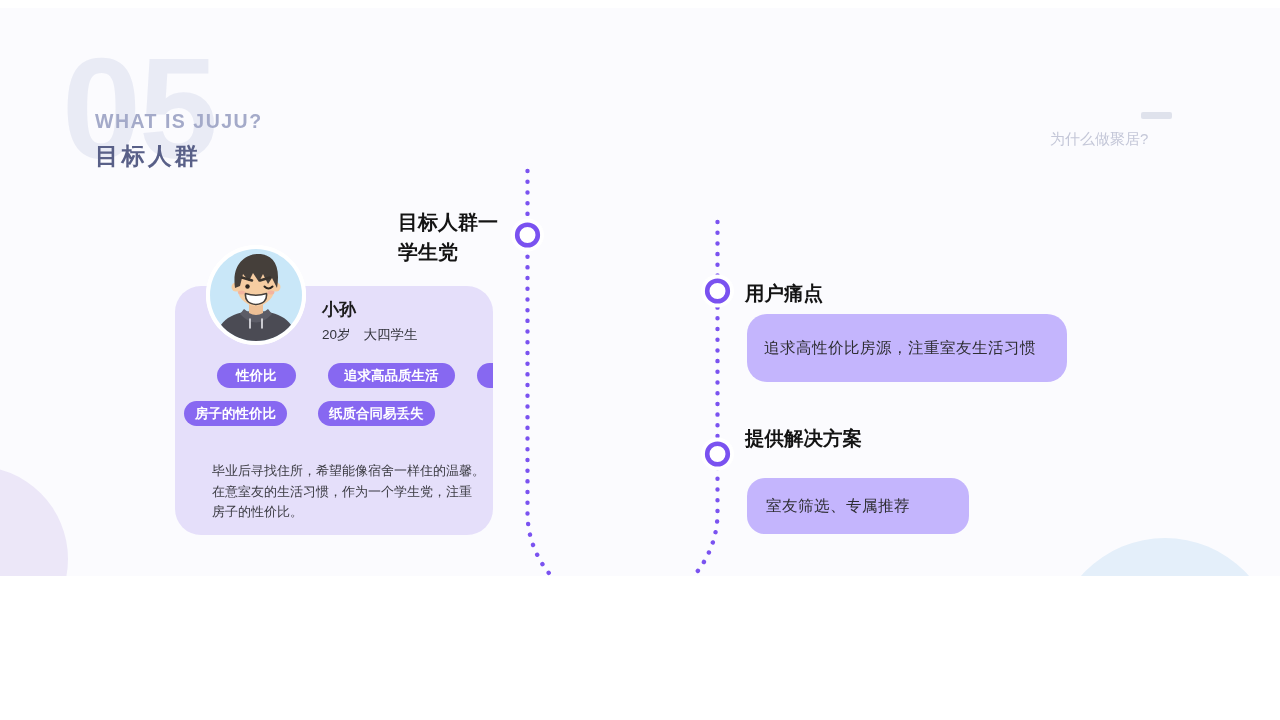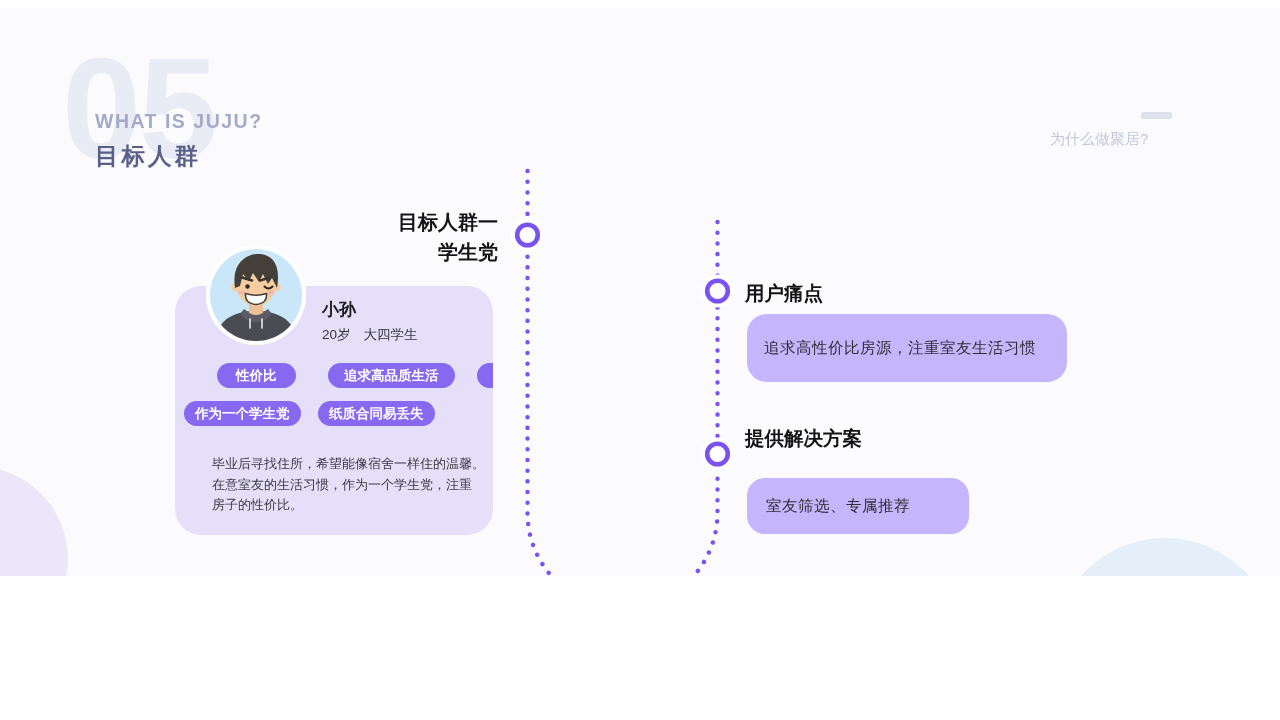--- a/index.html
+++ b/index.html
@@ -46,21 +46,21 @@
     position: absolute; left: 1050px; top: 122px; width: 140px;
     text-align: left; font-size: 15px; color: #c4c7d8;
   }
 
   
   .timeline-svg { position: absolute; left: 0; top: 0; pointer-events: none; }
 
   
   .persona-label {
     position: absolute; right: 782px; top: 199px;
-    text-align: right; font-size: 20px; font-weight: 700;
+    text-align: left; font-size: 20px; font-weight: 700;
     color: #141414; line-height: 30px;
   }
   .persona-card {
     position: absolute; left: 175px; top: 278px;
     width: 318px; height: 249px;
     background: #e5dffa; border-radius: 26px;
     overflow: hidden;
   }
   .avatar {
     position: absolute; left: 206px; top: 237px;
@@ -76,21 +76,21 @@
     border-radius: 13px; background: #8768f1;
     color: #ffffff; font-size: 13.5px; font-weight: 700;
     padding: 0 16px; white-space: nowrap;
   }
   .tag-1 { left: 42px;  top: 77px;  padding: 0 19px; }
   .tag-2 { left: 153px; top: 77px;  padding: 0 16px; }
   .tag-clipped { left: 302px; top: 77px; width: 70px; }
   .tag-3 { left: 9px;   top: 115px; padding: 0 11px; }
   .tag-4 { left: 143px; top: 115px; padding: 0 11px; }
   .persona-desc {
-    position: absolute; left: 37px; top: 168px;
+    position: absolute; left: 37px; top: 175px;
     font-size: 13px; line-height: 20.5px; color: #3b3b42;
   }
   .persona-desc div { white-space: nowrap; }
 
   
   .step-title {
     position: absolute; font-size: 19.5px; font-weight: 700; color: #131313; text-align: center;
   }
   .pain-title     { left: 745px; top: 272px; }
   .solution-title { left: 745px; top: 417px; }
@@ -140,21 +140,21 @@
   </div>
 
   <div class="persona-card">
     <div class="persona-name">小孙</div>
     <div class="persona-meta">
       <span>20岁</span><span>大四学生</span>
     </div>
     <span class="tag tag-1">性价比</span>
     <span class="tag tag-2">追求高品质生活</span>
     <span class="tag tag-clipped"></span>
-    <span class="tag tag-3">作为一个学生党</span>
+    <span class="tag tag-3">房子的性价比</span>
     <span class="tag tag-4">纸质合同易丢失</span>
     <div class="persona-desc">
       <div>毕业后寻找住所，希望能像宿舍一样住的温馨。</div>
       <div>在意室友的生活习惯，作为一个学生党，注重</div>
       <div>房子的性价比。</div>
     </div>
   </div>
 
   <div class="avatar">
     <svg width="100" height="100" viewBox="0 0 100 100">

